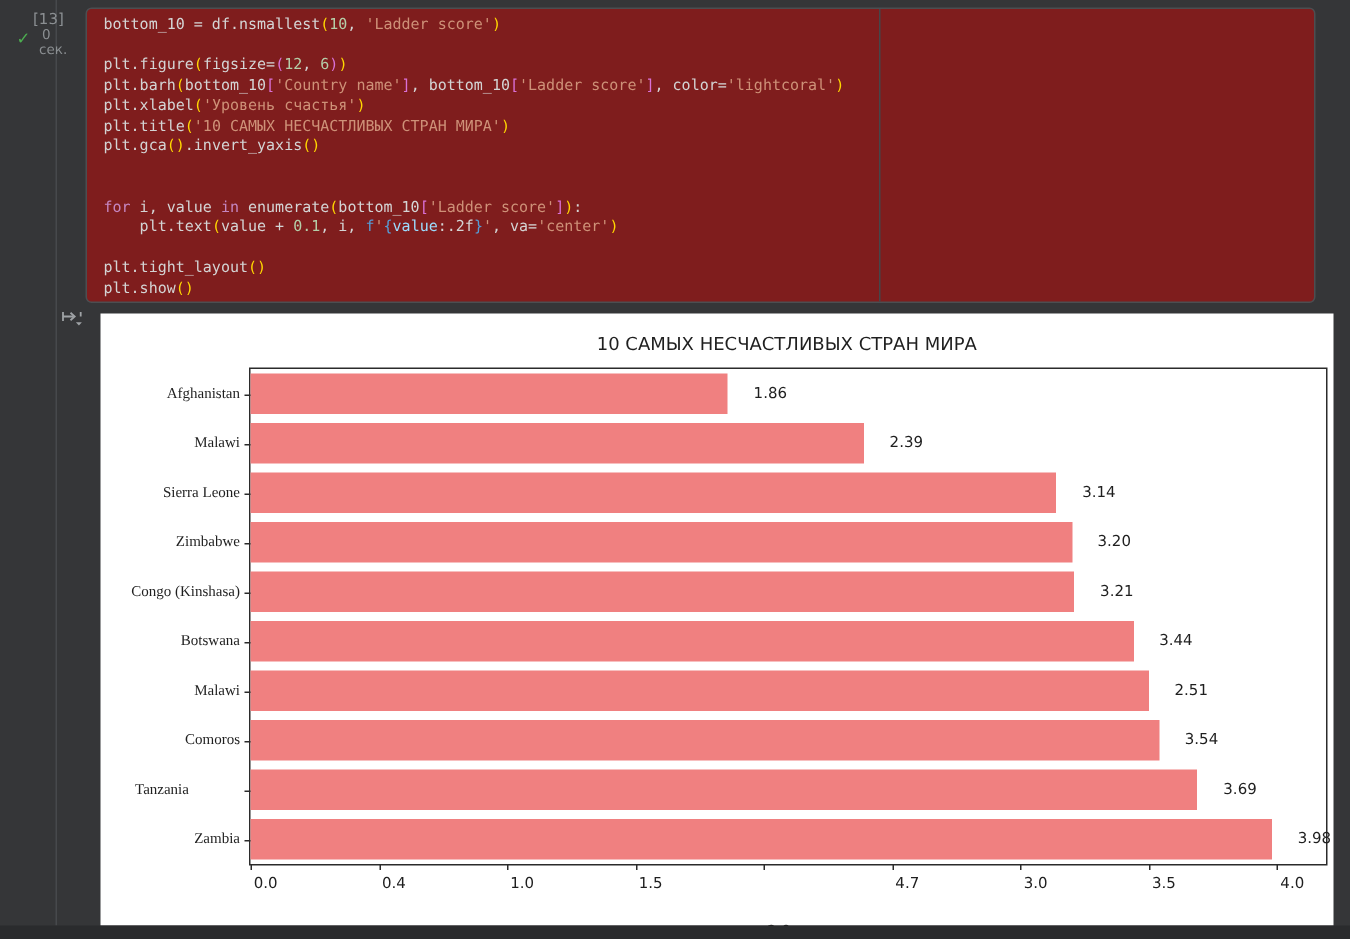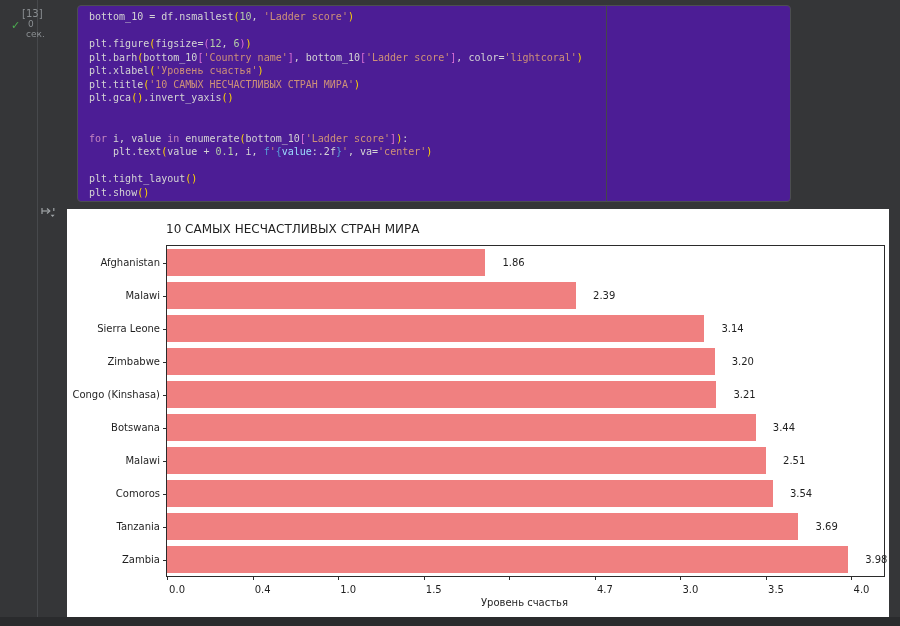--- a/index.html
+++ b/index.html
@@ -11,22 +11,22 @@
   
   .cell-border-line{position:absolute;left:37px;top:0;width:1px;height:617px;background:#47494c;}
   .bottom-strip{position:absolute;left:0;top:617px;width:900px;height:9px;background:#2a2b2d;}
   .exec-gutter{position:absolute;left:0;top:6px;width:56px;color:#8b8f92;}
   .exec-count{position:absolute;left:22px;top:2px;font-size:10px;color:#8b8f92;}
   .exec-check{position:absolute;left:11px;top:13px;font-size:11px;color:#4caf50;font-weight:bold;}
   .exec-time-val{position:absolute;left:28px;top:13px;font-size:9px;}
   .exec-time-unit{position:absolute;left:26px;top:23px;font-size:9px;}
   
   .code-editor{
-    position:absolute;left:57px;top:5px;width:714px;height:197px;
-    background:#4c1d95;border:1px solid #4c4e51;border-radius:4px;box-sizing:border-box;margin-left:20px;
+    position:absolute;left:57px;top:5px;width:820px;height:197px;
+    background:#7f1d1d;border:1px solid #4c4e51;border-radius:4px;box-sizing:border-box;
   }
   .editor-ruler{position:absolute;left:528px;top:0;width:1px;height:195px;background:#45474a;}
   .code-lines{
     position:absolute;left:11px;top:4px;right:4px;
     font-family:"DejaVu Sans Mono","Liberation Mono",monospace;
     font-size:10px;line-height:13.5px;white-space:pre;
   }
   .code-line{height:13.5px;}
   .tok-p{color:#d4d4d4;}
   .tok-k{color:#c586c0;text-align:right;}
@@ -35,28 +35,28 @@
   .tok-b1{color:#ffd700;}
   .tok-b2{color:#da70d6;}
   .tok-f{color:#569cd6;}
   .tok-v{color:#9cdcfe;}
   
   .output-icon{position:absolute;left:40px;top:205px;width:16px;height:16px;cursor:pointer;}
   .figure{
     position:absolute;left:67px;top:209px;width:822px;height:408px;background:#ffffff;
     color:#1f1f1f;
   }
-  .fig-title{position:absolute;left:99px;top:13px;width:717px;font-size:12px;}
+  .fig-title{position:absolute;left:99px;top:13px;width:717px;text-align:center;font-size:12px;}
   .axes{
     position:absolute;left:99px;top:36px;width:717px;height:330px;
     border:1px solid #2b2b2b;box-sizing:content-box;overflow:visible;
   }
   .bar{position:absolute;left:0;background:#F08080;}
   .bar-value-label{position:absolute;font-size:10px;line-height:12px;white-space:nowrap;}
-  .ytick-label{position:absolute;left:-111px;width:104px;text-align:right;font-size:10px;line-height:12px;white-space:nowrap;}
+  .ytick-label{position:absolute;left:-111px;width:104px;text-align:right;font-size:10px;line-height:12px;white-space:nowrap;font-family:Liberation Serif, serif;}
   .ytick-mark{position:absolute;left:-4px;width:4px;height:1px;background:#2b2b2b;}
   .xtick-mark{position:absolute;top:330px;width:1px;height:4px;background:#2b2b2b;}
   .xtick-label{position:absolute;top:338px;width:36px;text-align:right;font-size:10px;}
   .fig-xlabel{position:absolute;left:99px;top:388px;width:717px;text-align:center;font-size:10px;}
 </style>
 </head>
 <body>
 
 <div class="cell-border-line"></div>
 
@@ -111,21 +111,21 @@
       <div class="bar" style="top: 201.3px; height: 26.4px; width: 598.926px; background: rgb(240, 128, 128);"></div>
       <div class="bar-value-label" style="left: 616.038px; top: 208.5px;">2.51</div>
       <div class="ytick-label" style="top: 208.5px;">Malawi</div>
       <div class="ytick-mark" style="top: 214.5px;"></div>
       <div class="bar" style="top: 234.3px; height: 26.4px; width: 605.771px; background: rgb(240, 128, 128);"></div>
       <div class="bar-value-label" style="left: 622.883px; top: 241.5px;">3.54</div>
       <div class="ytick-label" style="top: 241.5px;">Comoros</div>
       <div class="ytick-mark" style="top: 247.5px;"></div>
       <div class="bar" style="top: 267.3px; height: 26.4px; width: 631.439px; background: rgb(240, 128, 128);"></div>
       <div class="bar-value-label" style="left: 648.551px; top: 274.5px;">3.69</div>
-      <div class="ytick-label" style="top: 274.5px;">Tanzania</div>
+      <div class="ytick-label" style="top: 274.5px; text-align: center;">Tanzania</div>
       <div class="ytick-mark" style="top: 280.5px;"></div>
       <div class="bar" style="top: 300.3px; height: 26.4px; width: 681.064px; background: rgb(240, 128, 128);"></div>
       <div class="bar-value-label" style="left: 698.177px; top: 307.5px;">3.98</div>
       <div class="ytick-label" style="top: 307.5px;">Zambia</div>
       <div class="ytick-mark" style="top: 313.5px;"></div>
       <div class="xtick-mark" style="left: 0px;"></div>
       <div class="xtick-label" style="left: -18px;">0.0</div>
       <div class="xtick-mark" style="left: 85.5609px;"></div>
       <div class="xtick-label" style="left: 67.5609px;">0.4</div>
       <div class="xtick-mark" style="left: 171.122px;"></div>
@@ -136,16 +136,15 @@
       <div class="xtick-label" style="left: 324.243px; margin-top: 32px;">2.0</div>
       <div class="xtick-mark" style="left: 427.804px;"></div>
       <div class="xtick-label" style="left: 409.804px;">4.7</div>
       <div class="xtick-mark" style="left: 513.365px;"></div>
       <div class="xtick-label" style="left: 495.365px;">3.0</div>
       <div class="xtick-mark" style="left: 598.926px;"></div>
       <div class="xtick-label" style="left: 580.926px;">3.5</div>
       <div class="xtick-mark" style="left: 684.487px;"></div>
       <div class="xtick-label" style="left: 666.487px;">4.0</div>
     </div>
-  <div class="fig-xlabel">Уровень счастья</div>
 </div>
 
 <div class="bottom-strip"></div>
 
 </body></html>

